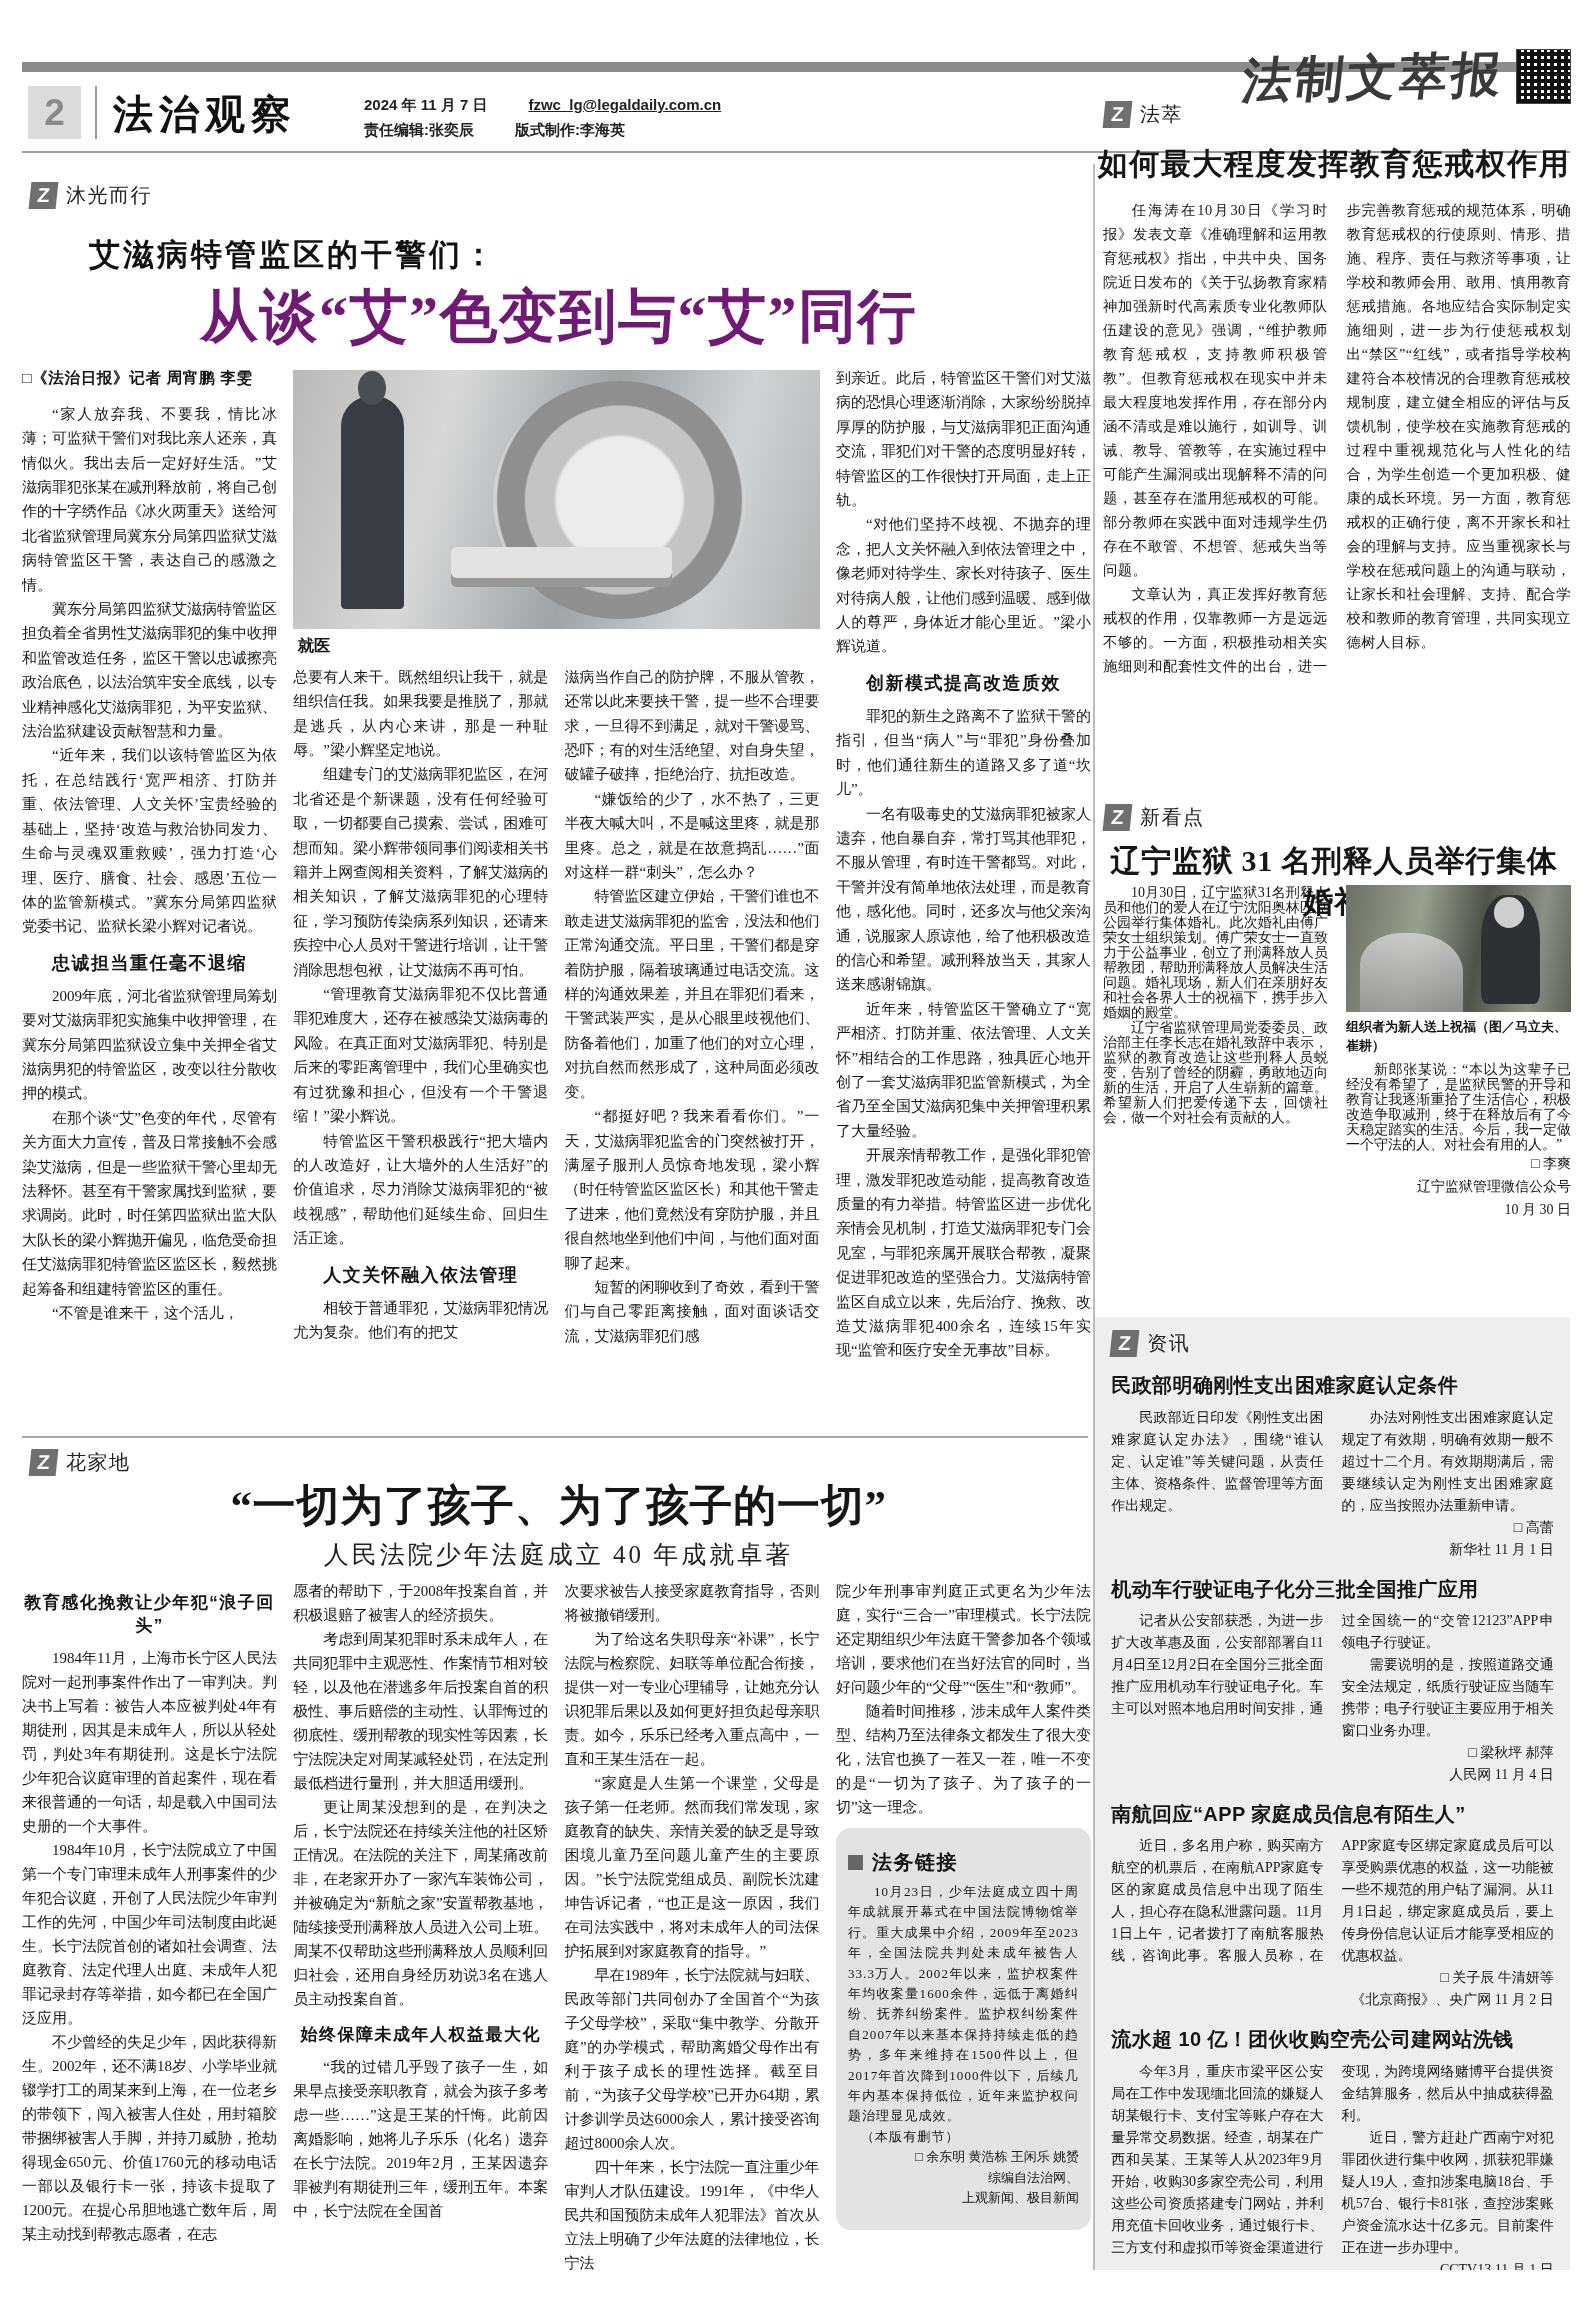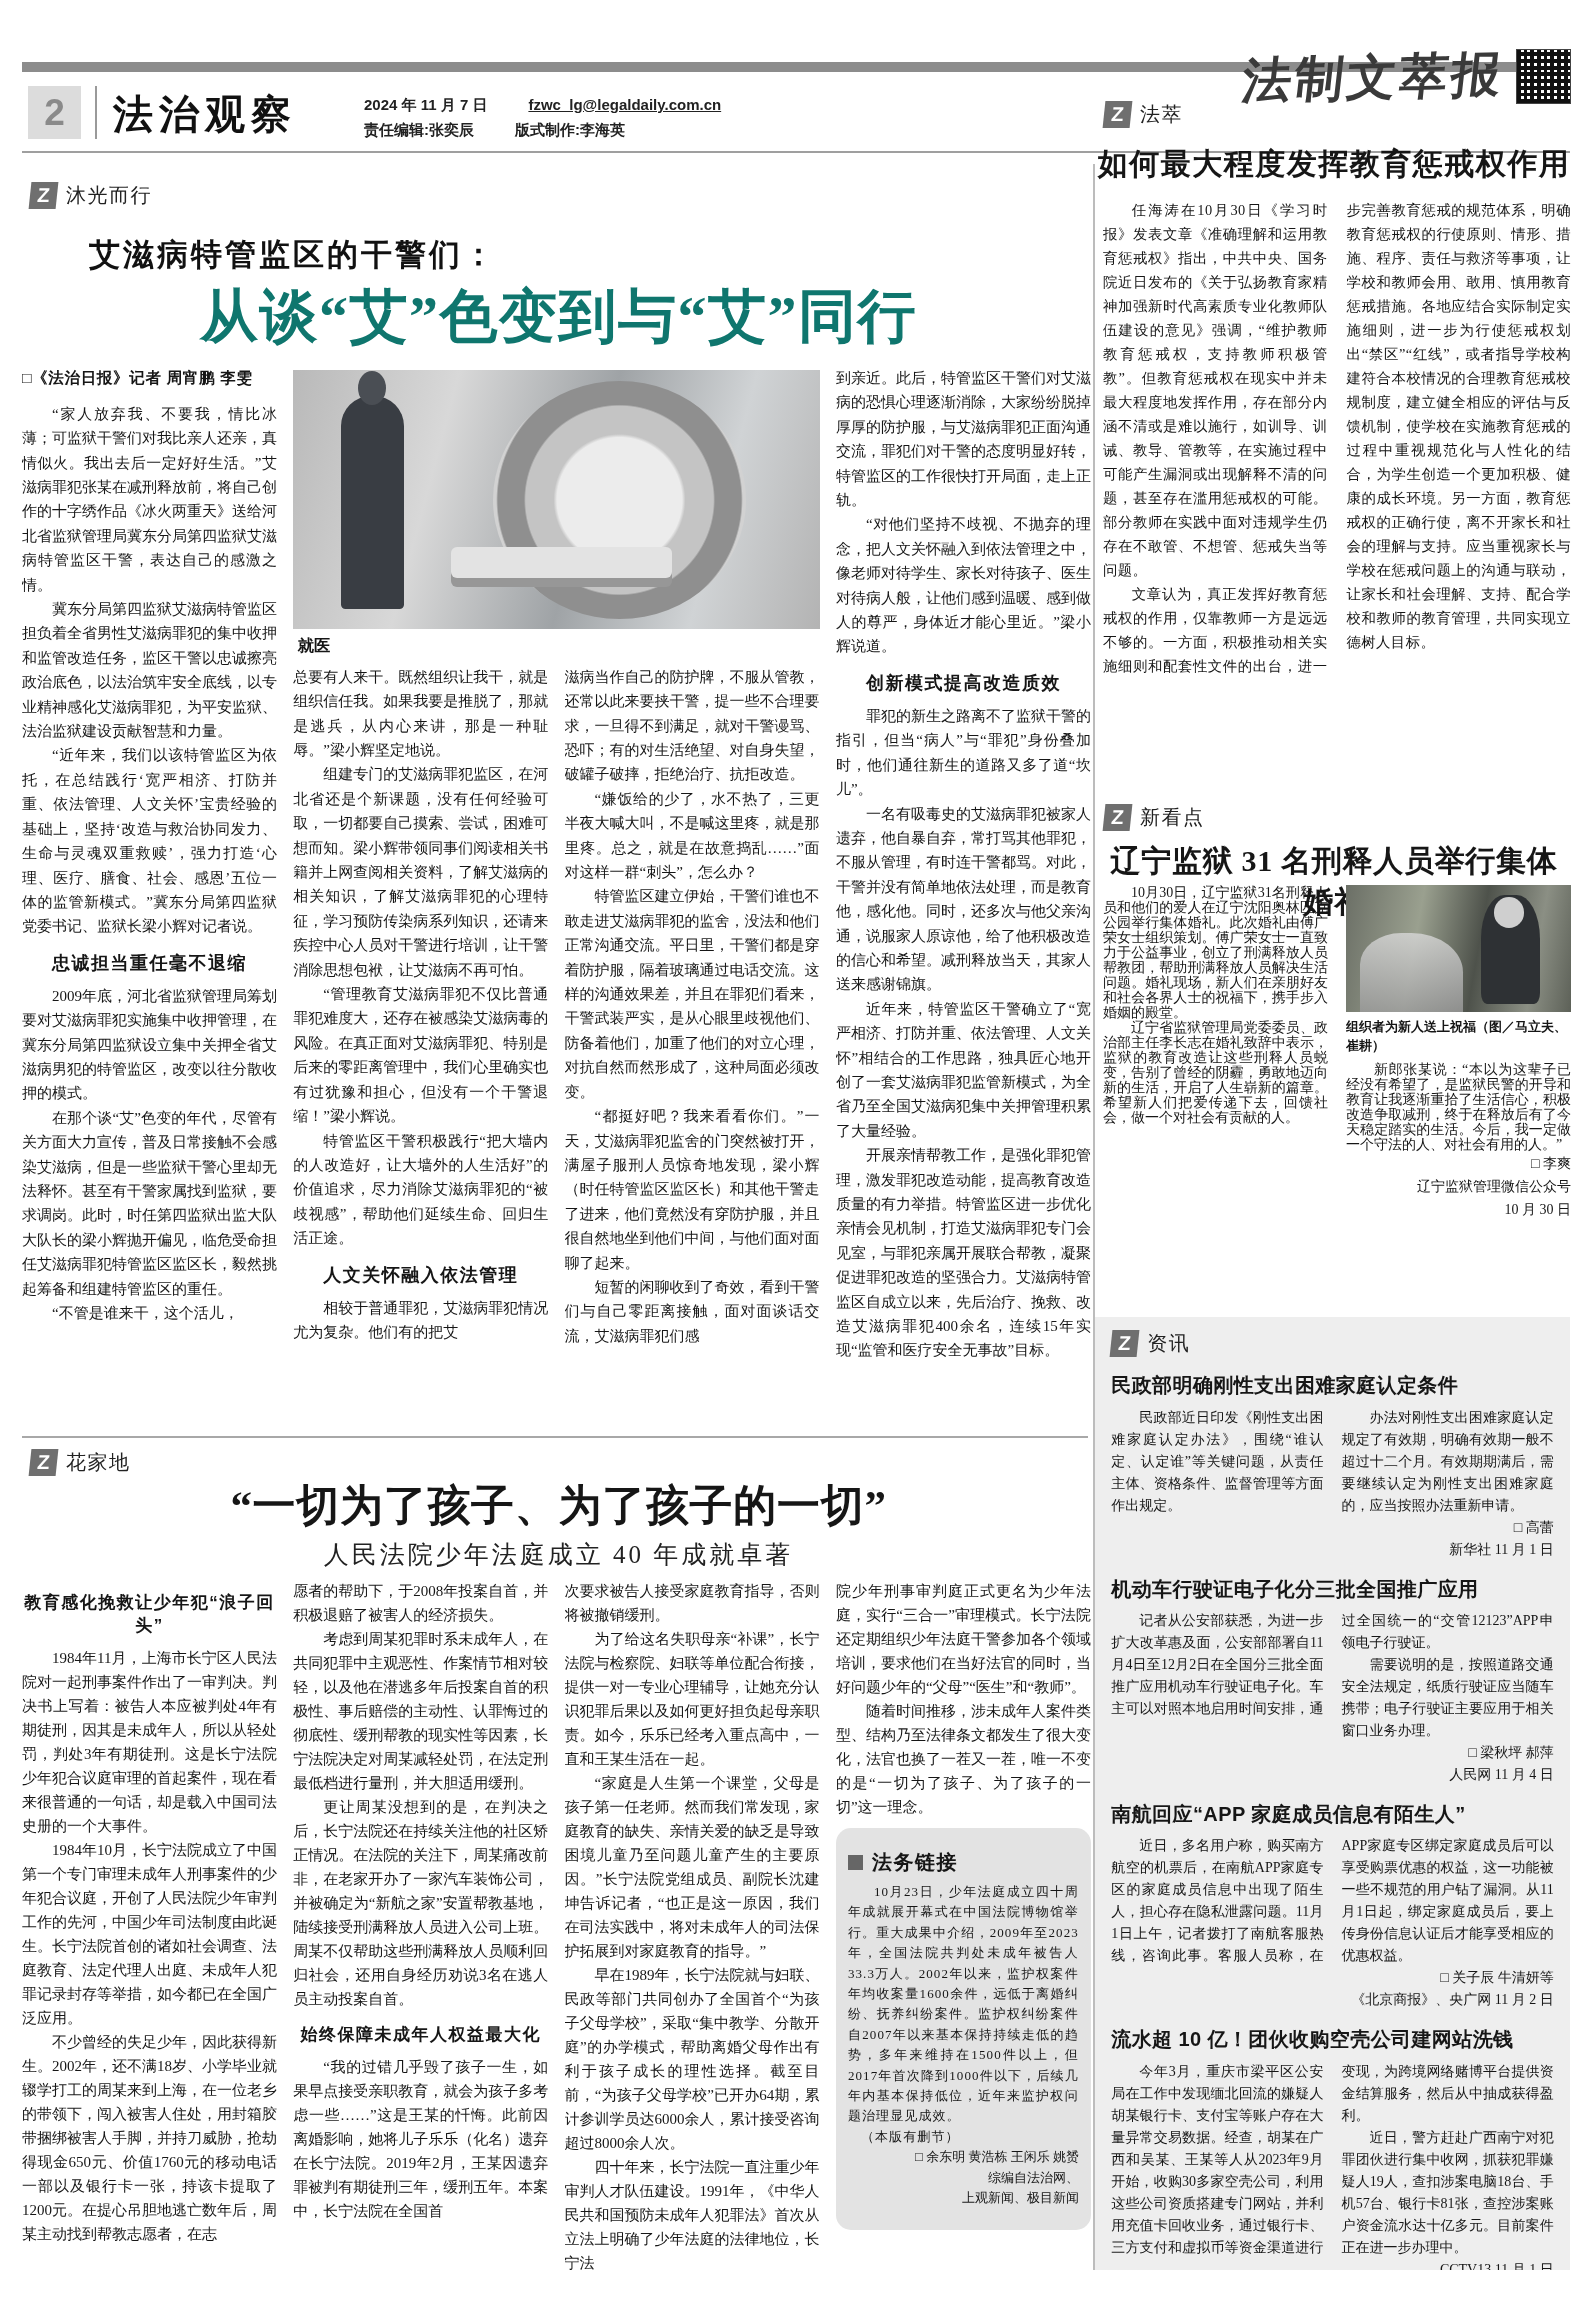--- a/index.html
+++ b/index.html
@@ -29,21 +29,21 @@
   .vrule{position:absolute;left:1093px;top:164px;width:1.5px;height:2106px;background:#bcbcbc;}
   
   .tag{position:absolute;display:flex;align-items:center;gap:9px;}
   .tag-logo{width:27px;height:27px;background:#6f6f6f;color:#fff;display:flex;align-items:center;justify-content:center;
       font-family:"Liberation Sans","DejaVu Sans",sans-serif;font-weight:900;font-size:20px;transform:skewX(-6deg);}
   .tag-label{font-family:Liberation Mono, monospace;font-size:20px;color:#222;letter-spacing:1.5px;}
   
   .kicker{position:absolute;left:89px;top:234px;font-family:"Liberation Sans","DejaVu Sans",sans-serif;
       font-size:31px;font-weight:600;letter-spacing:3px;color:#111;}
   .headline-main{position:absolute;left:44px;top:278px;width:1029px;text-align:center;
-      font-size:58px;font-weight:900;letter-spacing:1.5px;color:#0f766e;}
+      font-size:58px;font-weight:900;letter-spacing:1.5px;color:#701a75;}
   .article-cols{position:absolute;left:22px;top:366px;width:1067px;height:1069px;display:flex;gap:16.3px;}
   .ncol{overflow:hidden;}
   .c1,.c4{flex:0 0 255px;}
   .c23{flex:0 0 526px;display:flex;flex-direction:column;}
   .inner-cols{display:flex;gap:16.3px;flex:1;overflow:hidden;}
   .inner-cols .ncol{flex:0 0 255px;}
   .para{margin:0;font-size:15px;line-height:24.4px;text-align:justify;text-indent:2em;}
   .para.cont{text-indent:0;}
   .byline{font-family:"Liberation Sans","DejaVu Sans",sans-serif;font-weight:700;font-size:15.5px;
       margin:1.5px 0 13.3px 0;letter-spacing:0.7px;}

